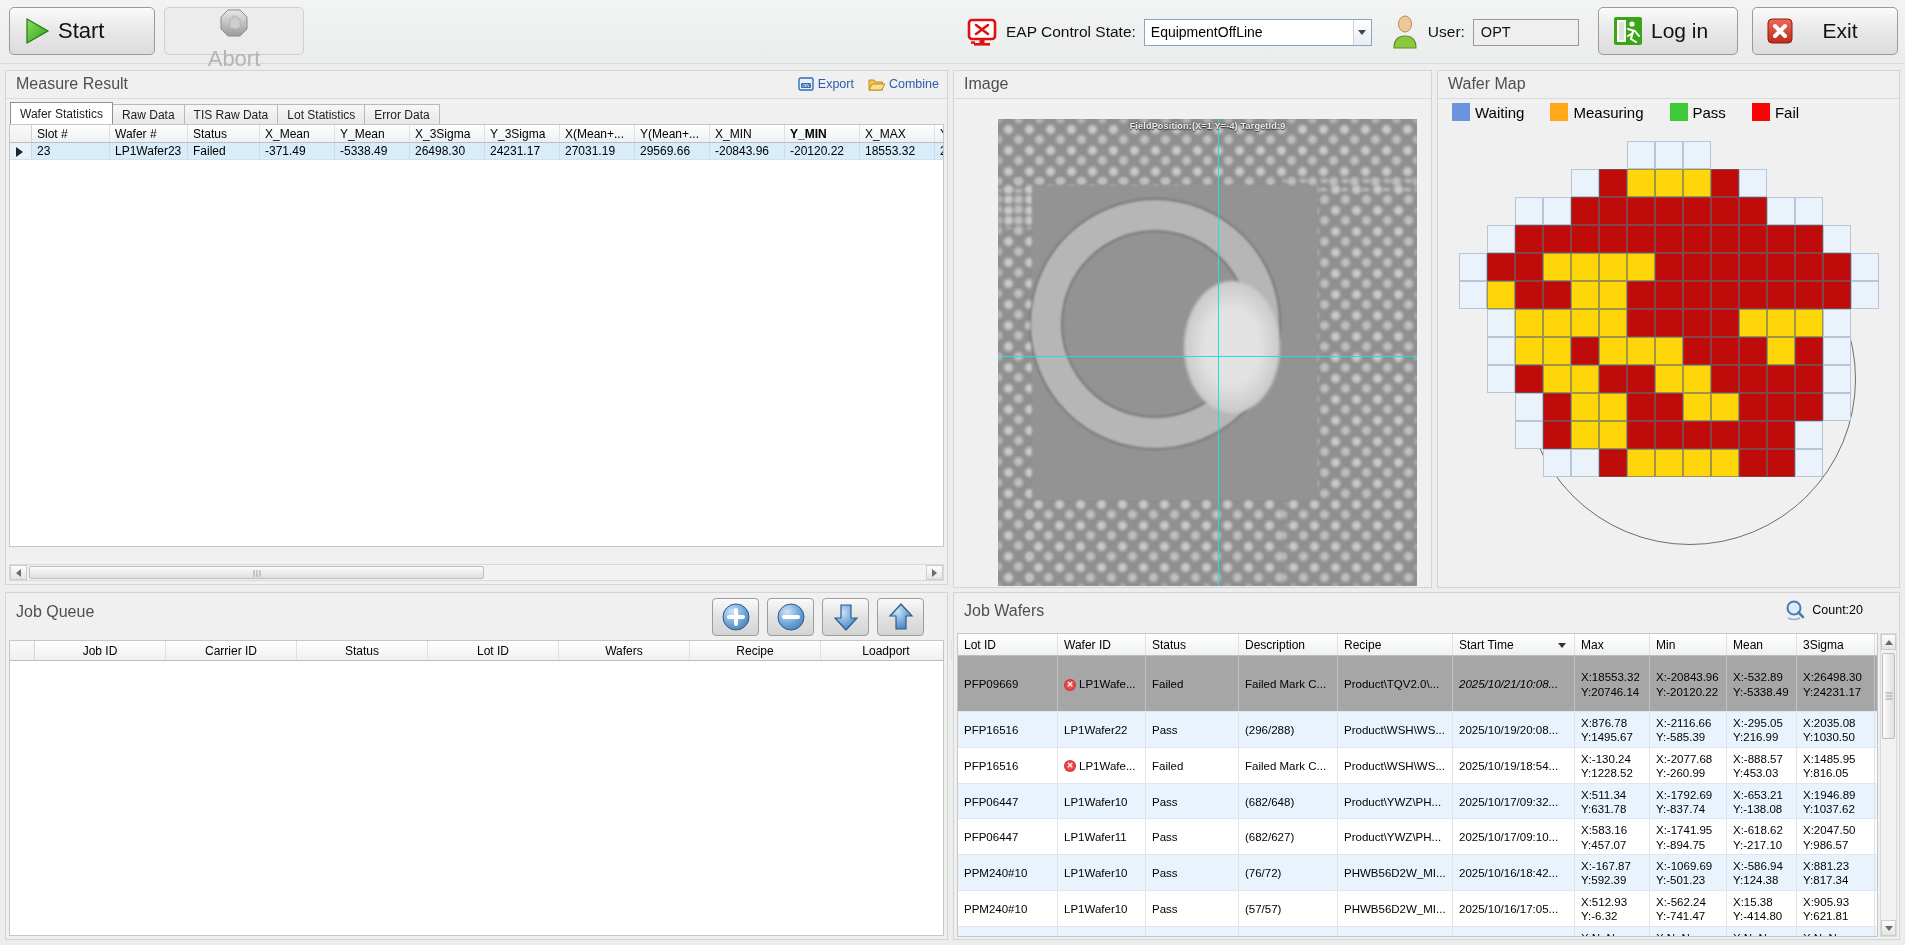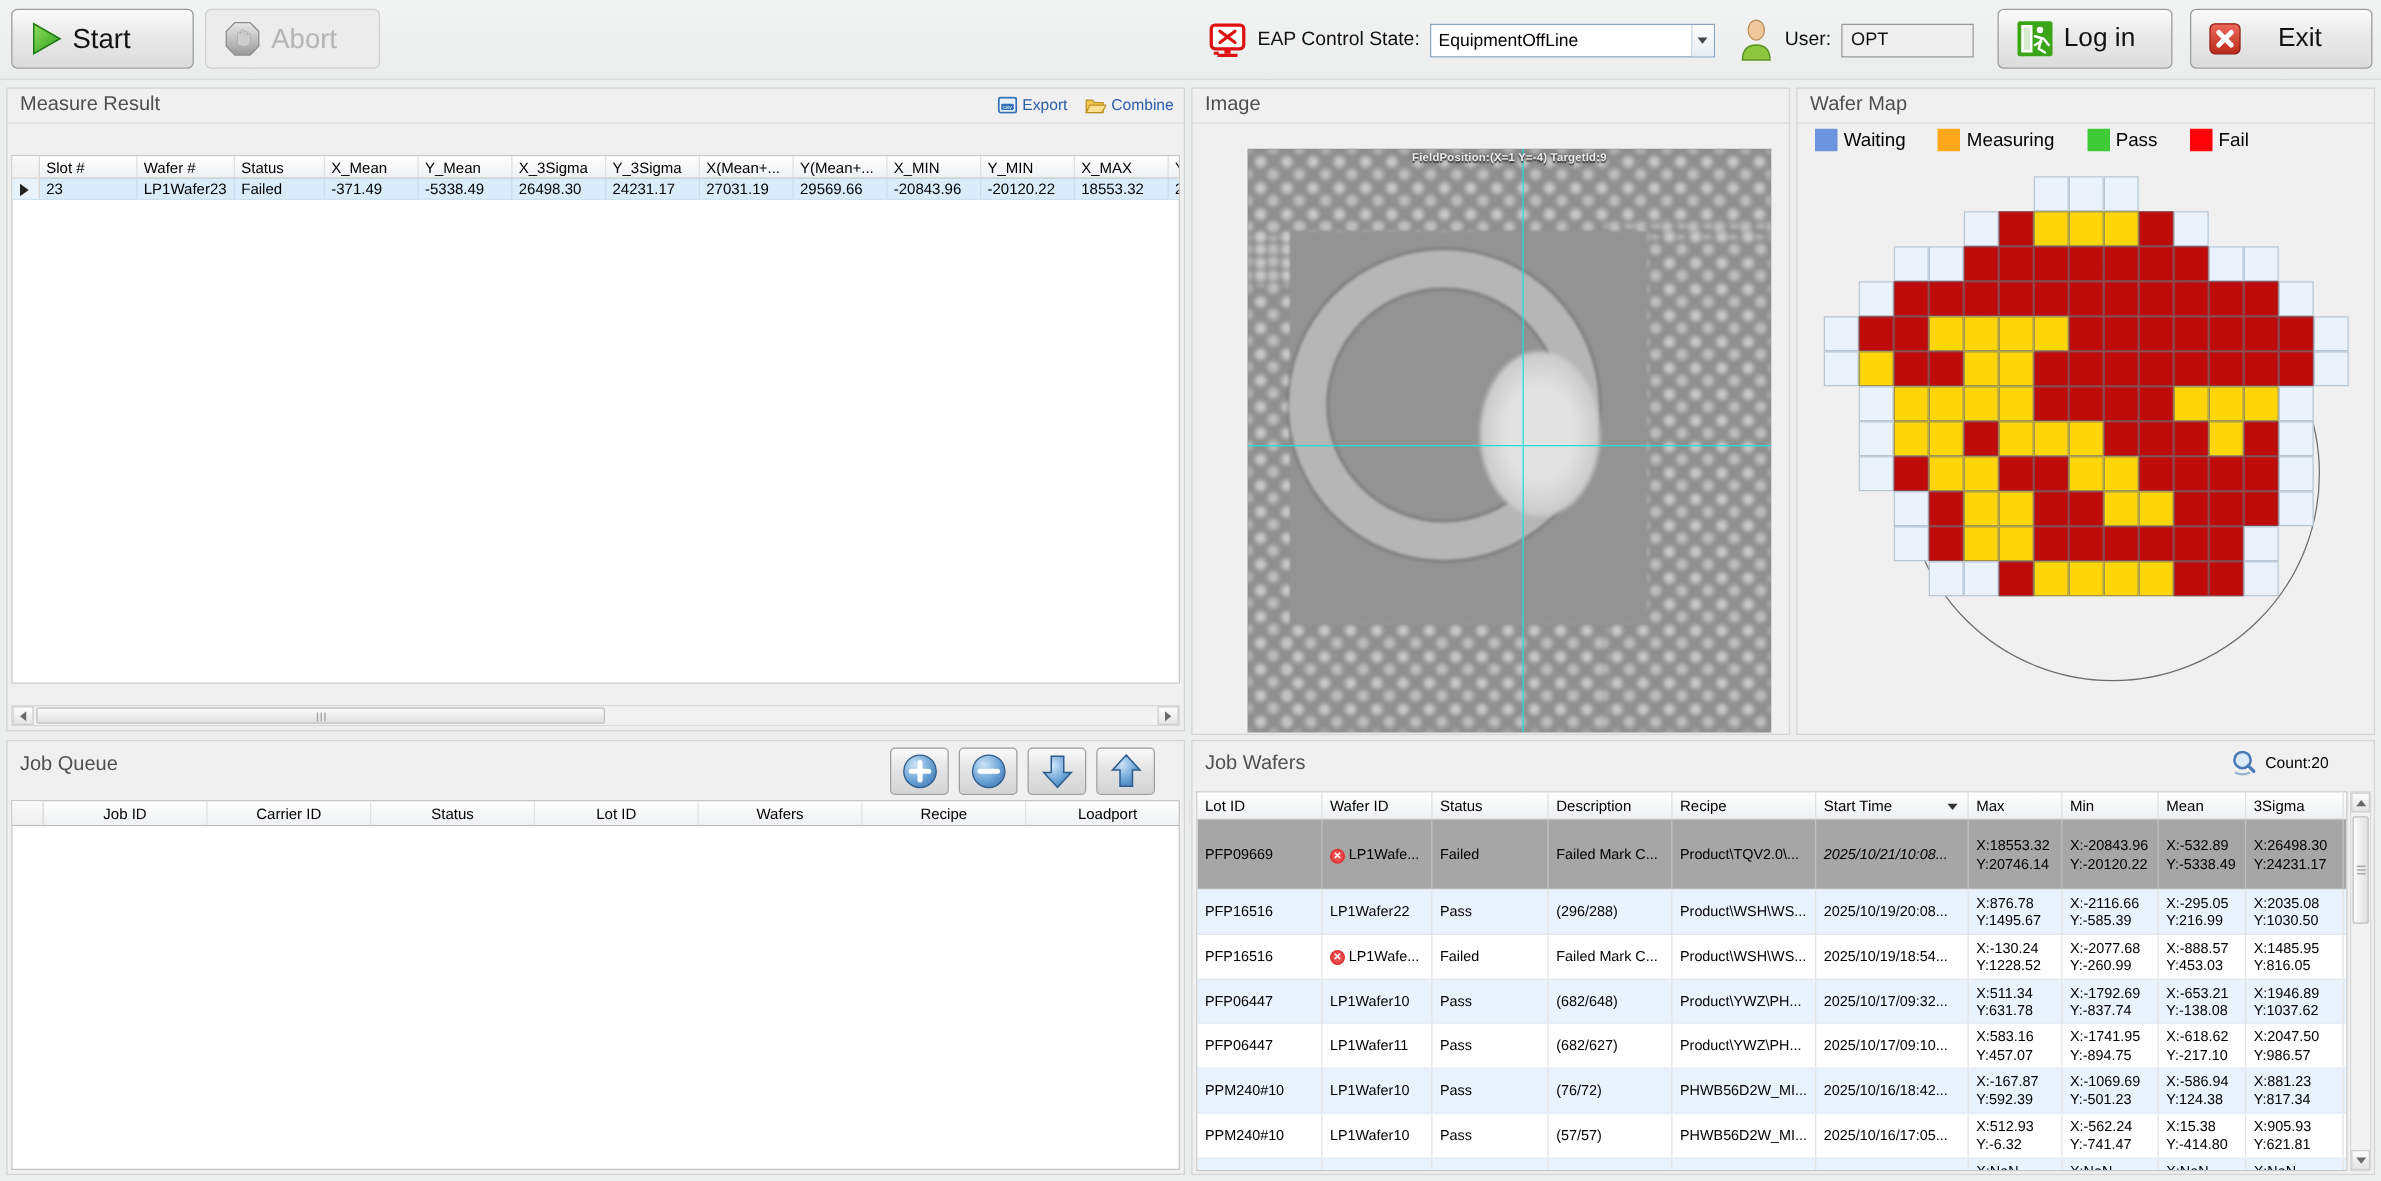--- a/index.html
+++ b/index.html
@@ -3,21 +3,21 @@
 <meta charset="utf-8">
 <style>
   * { margin:0; padding:0; box-sizing:border-box; }
   html,body { width:1905px; height:945px; background:#eceded; font-family:"Liberation Sans",sans-serif; overflow:hidden; position:relative; }
 
   
   .topbar { position:absolute; left:0; top:0; width:1905px; height:64px; background:linear-gradient(#f2f3f3,#ebecec); border-bottom:1px solid #d9dada; }
   .tb-btn { position:absolute; top:7px; height:48px; border:1px solid #9a9a9a; border-radius:5px;
             background:linear-gradient(#fbfbfb,#e9e9e9 45%,#dcdcdc); display:flex; align-items:center; gap:8px;
             padding:0 14px; font-size:22px; color:#111; cursor:pointer; }
-  .tb-btn.disabled { border-color:#cfcfcf; background:#ececec; color:#b4b4b4; }
+  .tb-btn.disabled { border-color:#cfcfcf; background:#ececec; color:#b4b4b4;flex-direction:column; }
   #startBtn { left:9px; width:146px; }
   #abortBtn { left:164px; width:140px; }
   #loginBtn { left:1598px; width:140px; font-size:21px; }
   #exitBtn  { left:1752px; width:146px; font-size:21px; justify-content:center; }
   .tb-label { font-size:15.5px; color:#111; }
   .eap-wrap { position:absolute; left:966px; top:0; height:64px; display:flex; align-items:center; gap:8px; }
   .dropdown { width:228px; height:27px; border:1px solid #8aa4c0; background:#fff; display:flex; align-items:center; position:relative; cursor:pointer; }
   .dropdown .dd-value { flex:1; font-size:14px; padding:0 6px; color:#000; }
   .dropdown .dd-arrow { width:18px; height:100%; border-left:1px solid #c5d3e2; background:linear-gradient(#fefefe,#e8edf3); display:flex; align-items:center; justify-content:center; }
   .dd-caret { width:0; height:0; border-left:4px solid transparent; border-right:4px solid transparent; border-top:5px solid #444; }
@@ -216,34 +216,41 @@
       <span class="icon">
         <svg width="17" height="14" viewBox="0 0 17 14">
             <path d="M1 3 l5 0 l1.5 2 l7 0 l0 8 l-13.5 0 z" fill="#f5c64f" stroke="#bb8f25" stroke-width="1"></path>
             <path d="M1 13 l3-6 l13 0 l-3.5 6 z" fill="#fbde8e" stroke="#bb8f25" stroke-width="1"></path>
           </svg>
       </span>
       <span>Combine</span>
     </span>
   </div>
   <div class="title-sep"></div>
+  <div class="tabs">
+      <div class="tab active">Wafer Statistics</div>
+      <div class="tab">Raw Data</div>
+      <div class="tab">TIS Raw Data</div>
+      <div class="tab">Lot Statistics</div>
+      <div class="tab">Error Data</div>
+    </div>
   <div class="mtable">
     <div class="mhead">
         <div class="gutter"></div>
         <div class="mcell" style="width: 78px;">Slot #</div>
         <div class="mcell" style="width: 78px;">Wafer #</div>
         <div class="mcell" style="width: 72px;">Status</div>
         <div class="mcell" style="width: 75px;">X_Mean</div>
         <div class="mcell" style="width: 75px;">Y_Mean</div>
         <div class="mcell" style="width: 75px;">X_3Sigma</div>
         <div class="mcell" style="width: 75px;">Y_3Sigma</div>
         <div class="mcell" style="width: 75px;">X(Mean+...</div>
         <div class="mcell" style="width: 75px;">Y(Mean+...</div>
         <div class="mcell" style="width: 75px;">X_MIN</div>
-        <div class="mcell" style="width: 75px;">Y_MIN</div>
+        <div class="mcell" style="width: 75px; font-weight: bold;">Y_MIN</div>
         <div class="mcell" style="width: 75px;">X_MAX</div>
         <div class="mcell" style="width: 28px;">Y_</div>
       </div>
     <div>
         <div class="mrow">
           <div class="gutter" style="background: rgb(232, 242, 250);">
             <span class="row-marker"></span>
           </div>
           <div class="mcell" style="width: 78px;">23</div>
           <div class="mcell" style="width: 78px;">LP1Wafer23</div>

